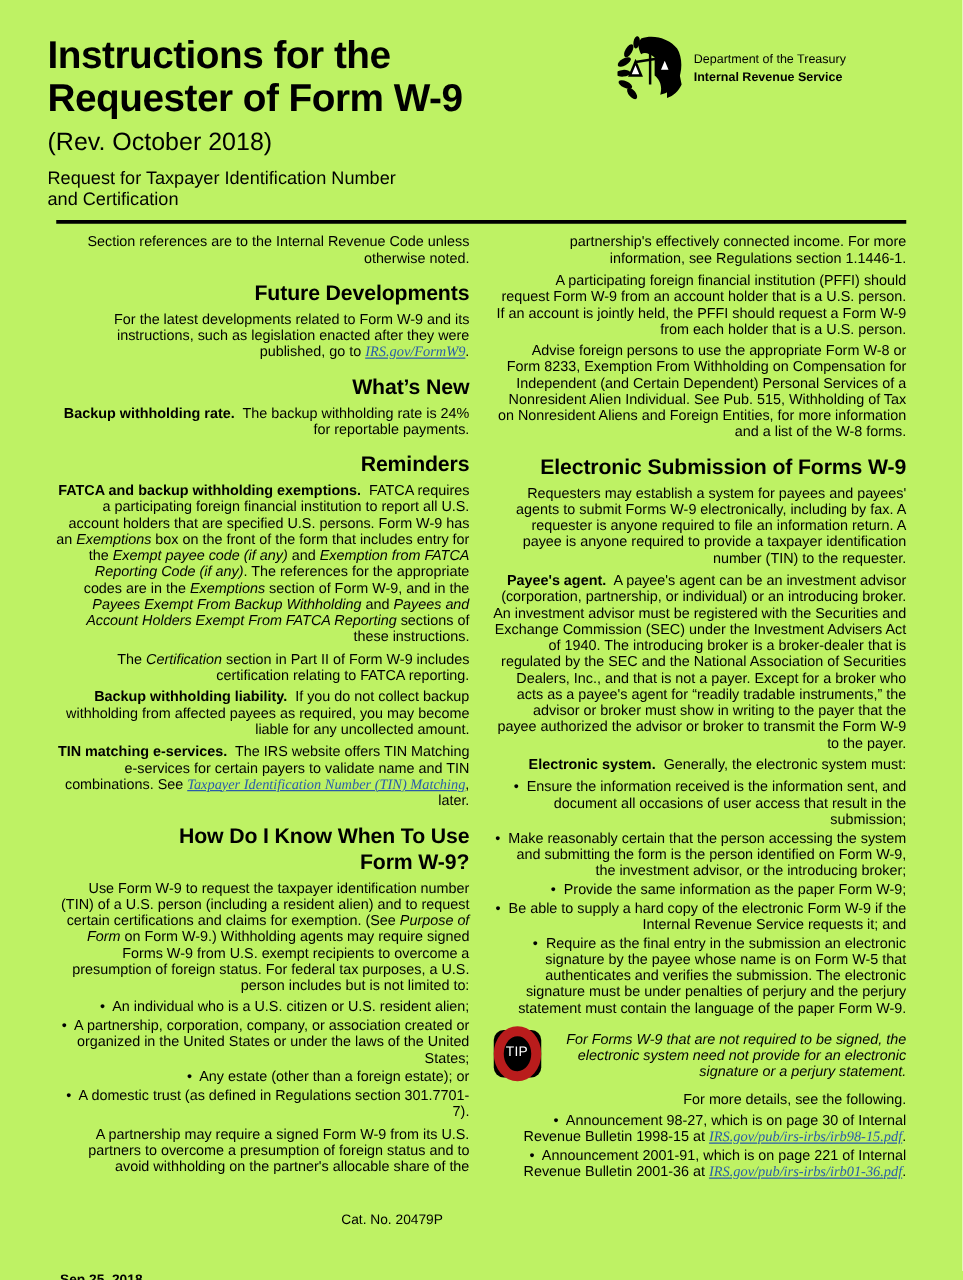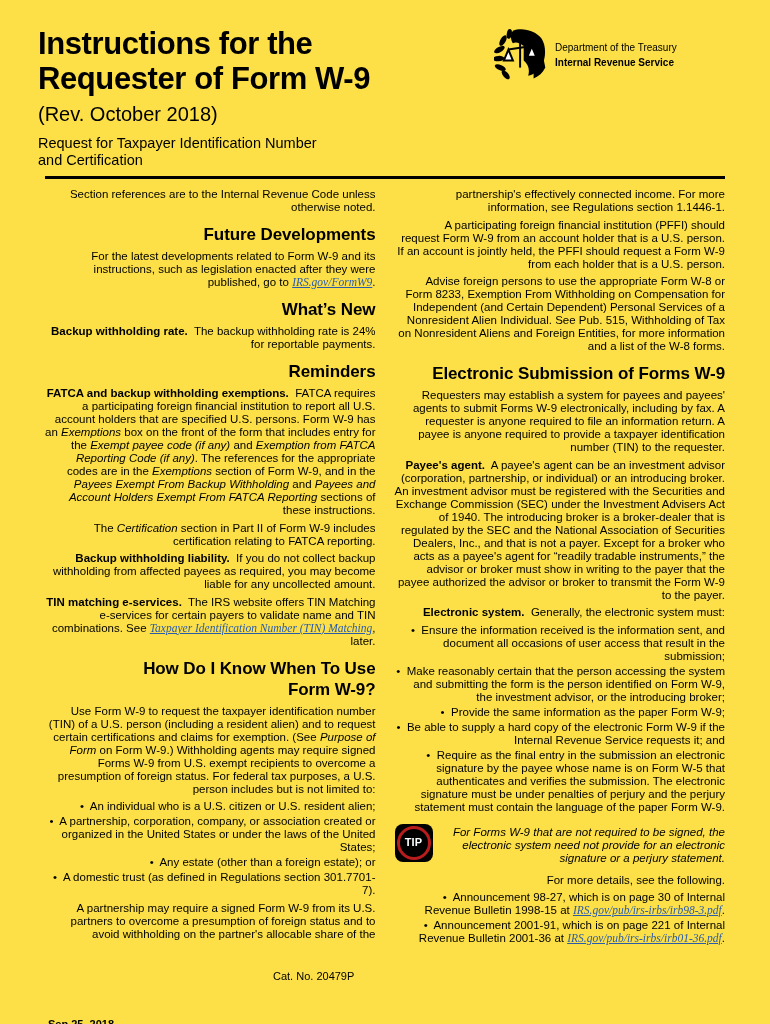--- a/index.html
+++ b/index.html
@@ -1,17 +1,17 @@
 <!DOCTYPE html>
 <html><head>
 <meta charset="utf-8">
 <style>
   html,body { margin:0; padding:0; background:#fff; }
   .page {
-    width:770px; height:1024px; position:relative; background:#fde047;
+    width:770px; height:1024px; position:relative; background:#bef264;
     font-family:"Liberation Sans", sans-serif; color:#000; overflow:hidden;
   }
   
   .hdr { display:flex; justify-content:space-between; padding:26px 42px 0 38px; }
   .title { font-size:31px; line-height:35px; margin:0; font-weight:bold; letter-spacing:-0.4px; }
   .rev { font-size:20px; margin-top:7px; }
   .subtitle { font-size:14.5px; font-weight:normal; line-height:17px; margin-top:9px; }
   .hdr-right { display:flex; gap:7px; flex:none; width:234px; align-items:flex-start; padding-top:2px; }
   .logo { width:54px; height:54px; flex:none; display:block; }
   .agency { font-size:10px; line-height:14.5px; margin-top:13px; }
@@ -25,23 +25,23 @@
   .col p.indent { text-indent:17px; }
   .col p.bullet { margin:2px 0; }
   .col h2 { font-size:17px; line-height:21px; margin:10px 0 5px; white-space:pre-line; letter-spacing:-0.1px; }
   .b { font-weight:bold; }
   .i { font-style:italic; }
   a.link { color:#2a5caa; font-style:italic; text-decoration:underline;font-family:Liberation Serif, serif; }
   
   .tip { display:flex; gap:11px; margin:10px 0 9px; }
   .tip-icon { width:38px; height:38px; flex:none; background:#000; border-radius:8px;
               display:flex; align-items:center; justify-content:center; }
-  .tip-ring { width:28px; height:28px; border:3px solid #b91c1c; border-radius:50%;
+  .tip-ring { width:28px; height:28px; border:8px solid #b91c1c; border-radius:50%;
               display:flex; align-items:center; justify-content:center;
-              color:#fff; font-weight:bold; font-size:11px; letter-spacing:0.2px; }
+              color:#fff; font-weight:normal; font-size:11px; letter-spacing:0.2px; }
   .tip-text { font-style:italic; padding-top:2px; }
   
   .ftr { position:absolute; left:0; top:970px; width:770px; font-size:11px; }
   .ftr-date { position:absolute; left:48px; font-weight:bold;margin-top:48px; }
   .ftr-cat { position:absolute; left:273px; }
 </style>
 </head>
 <body>
 
 <div class="page">
@@ -118,21 +118,21 @@
         <p class="bullet"><span>•&nbsp; </span><span>Provide the same information as the paper Form W-9;</span></p>
         <p class="bullet"><span>•&nbsp; </span><span>Be able to supply a hard copy of the electronic Form W-9 if the Internal Revenue Service requests it; and</span></p>
         <p class="bullet"><span>•&nbsp; </span><span>Require as the final entry in the submission an electronic signature by the payee whose name is on Form W-5 that authenticates and verifies the submission. The electronic signature must be under penalties of perjury and the perjury statement must contain the language of the paper Form W-9.</span></p>
         <div class="tip">
           <span class="tip-icon">
             <span class="tip-ring">TIP</span>
           </span>
           <span class="tip-text">For Forms W-9 that are not required to be signed, the electronic system need not provide for an electronic signature or a perjury statement.</span>
         </div>
         <p class="indent"><span>For more details, see the following.</span></p>
-        <p class="bullet"><span>•&nbsp; </span><span>Announcement 98-27, which is on page 30 of Internal Revenue Bulletin 1998-15 at </span><a href="#" class="link">IRS.gov/pub/irs-irbs/irb98-3.pdf</a><span>.</span></p>
+        <p class="bullet"><span>•&nbsp; </span><span>Announcement 98-27, which is on page 30 of Internal Revenue Bulletin 1998-15 at </span><a href="#" class="link">IRS.gov/pub/irs-irbs/irb98-15.pdf</a><span>.</span></p>
         <p class="bullet"><span>•&nbsp; </span><span>Announcement 2001-91, which is on page 221 of Internal Revenue Bulletin 2001-36 at </span><a href="#" class="link">IRS.gov/pub/irs-irbs/irb01-36.pdf</a><span>.</span></p>
       </div>
   </main>
 
   <footer class="ftr">
     <span class="ftr-date">Sep 25, 2018</span>
     <span class="ftr-cat">Cat. No. 20479P</span>
   </footer>
 
 </div>

